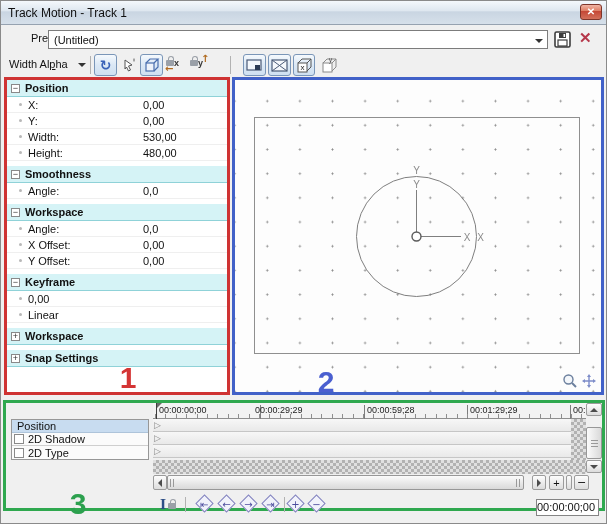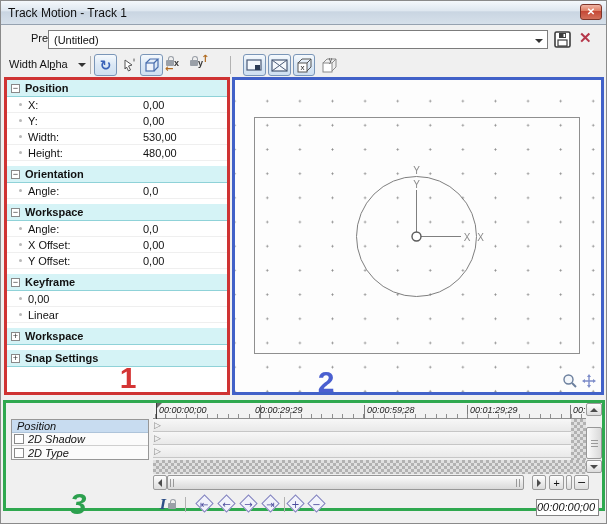--- a/index.html
+++ b/index.html
@@ -40,21 +40,21 @@
   .axis-lock .larrow{position:absolute;font-family:"DejaVu Sans",sans-serif;font-size:10px;font-weight:bold;color:#b06a1e;}
   .mini-lock{position:absolute;left:2px;top:5px;width:8px;height:6px;background:#9aa0a8;border-radius:1px;}
   .mini-lock:before{content:"";position:absolute;left:1.5px;top:-4px;width:4px;height:5px;
     border:1px solid #9aa0a8;border-bottom:none;border-radius:3px 3px 0 0;}
   
   .props-panel{position:absolute;left:3px;top:76px;width:226px;height:318px;
     border:3px solid #cf3333;background:#fff;overflow:hidden;}
   .canvas-panel{position:absolute;left:231px;top:76px;width:372px;height:318px;
     border:3px solid #4161c8;background:#fdfdfd;}
   .timeline-panel{position:absolute;left:2px;top:399px;width:602px;height:111px;
-    border:3px solid #2fa84f;background:#f0f0f0;font-style:italic;}
+    border:3px solid #2fa84f;background:#f0f0f0;}
   .anno{position:absolute;font-weight:bold;font-size:30px;width:44px;text-align:center;}
   
   .prop-section{margin-bottom:5px;}
   .prop-header{height:17px;background:#d5f3f6;border-bottom:1px solid #8fd2d8;
     display:flex;align-items:center;cursor:pointer;}
   .expand-box{display:inline-block;width:9px;height:9px;margin:0 5px 0 4px;border:1px solid #898989;
     background:#fff;font-size:9px;line-height:7px;text-align:center;color:#333;}
   .prop-header-label{font-weight:bold;font-size:11px;}
   .prop-row{height:16px;display:flex;align-items:center;border-bottom:1px solid #efefef;}
   .bullet{display:inline-block;width:3px;height:3px;background:#b8b8b8;border-radius:50%;
@@ -242,21 +242,21 @@
       <div class="prop-row">
         <span class="bullet"></span>
         <span class="prop-label">Height:</span>
         <span class="prop-value">480,00</span>
       </div>
     </div>
 
     <div class="prop-section">
       <div class="prop-header">
         <span class="expand-box">−</span>
-        <span class="prop-header-label">Orientation</span>
+        <span class="prop-header-label">Smoothness</span>
       </div>
       <div class="prop-row">
         <span class="bullet"></span>
         <span class="prop-label">Angle:</span>
         <span class="prop-value">0,0</span>
       </div>
     </div>
 
     <div class="prop-section">
       <div class="prop-header">

